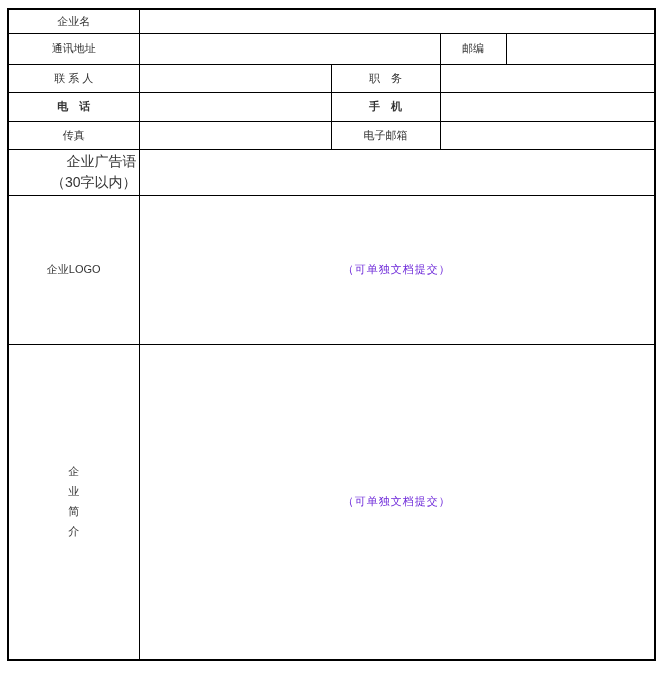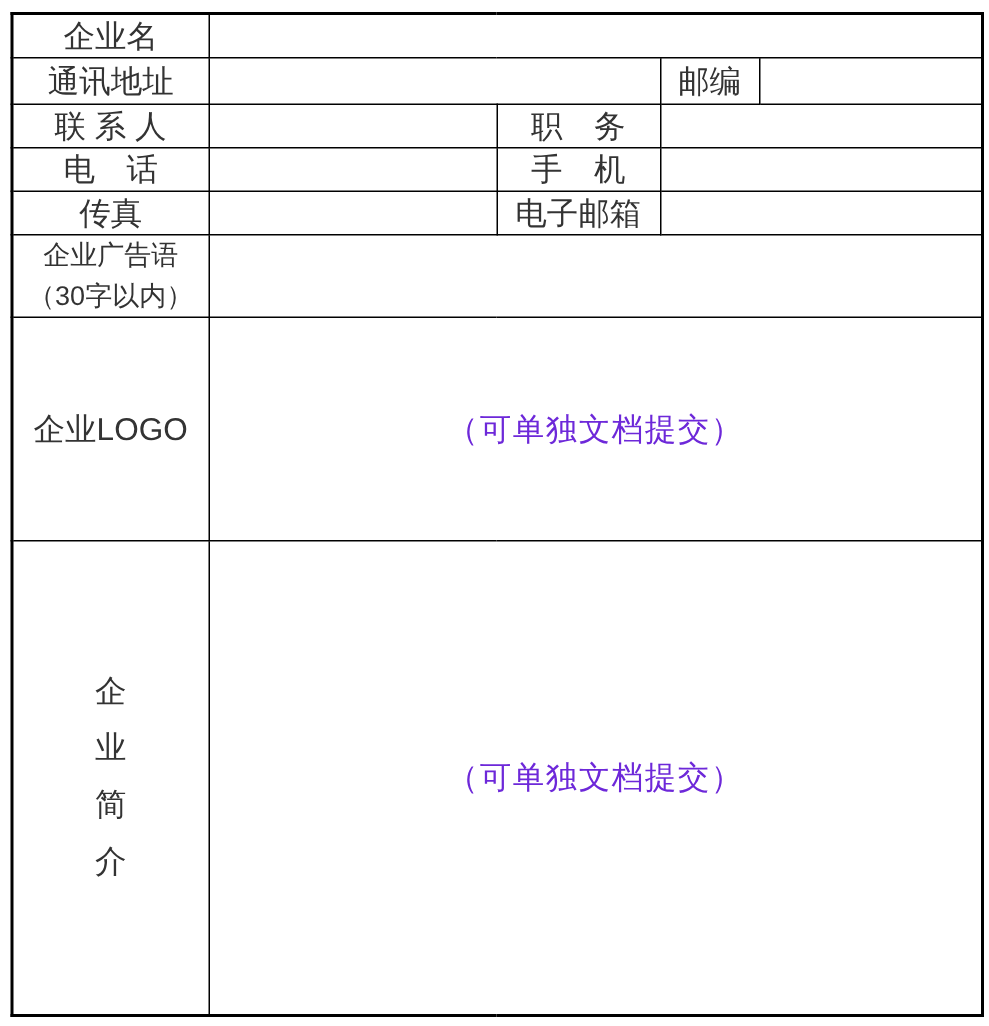--- a/index.html
+++ b/index.html
@@ -15,36 +15,37 @@
     table-layout: fixed;
     width: 647px;
     margin: 8px 0 0 7px;
     border: 2px solid #000000;
   }
   td {
     border: 1px solid #000000;
     padding: 0 2px;
     text-align: center;
     vertical-align: middle;
-    font-size: 21px;
+    font-size: 11px;
     color: #333333;
     overflow: hidden;
   }
   tr.r1 { height: 24px; }
   tr.r2 { height: 31px; }
   tr.r3 { height: 28px; margin-top: 20px; }
-  tr.r4 { height: 29px; }
+  tr.r4 { height: 29px; font-weight: bold; }
   tr.r5 { height: 28px; }
   tr.r6 { height: 46px; }
   tr.r7 { height: 149px; padding-left: 44px; }
   tr.r8 { height: 316px; }
   .multiline {
     white-space: pre-line;
     line-height: 1.5;
-    font-size: 18px;
+    font-size: 14px;
+    text-align: right;
   }
   .vertical {
     white-space: pre-line;
     line-height: 1.8;
   }
   .note {
     color: #6d28d9;
     letter-spacing: 1px;
     font-family: Liberation Mono, monospace;
   }

